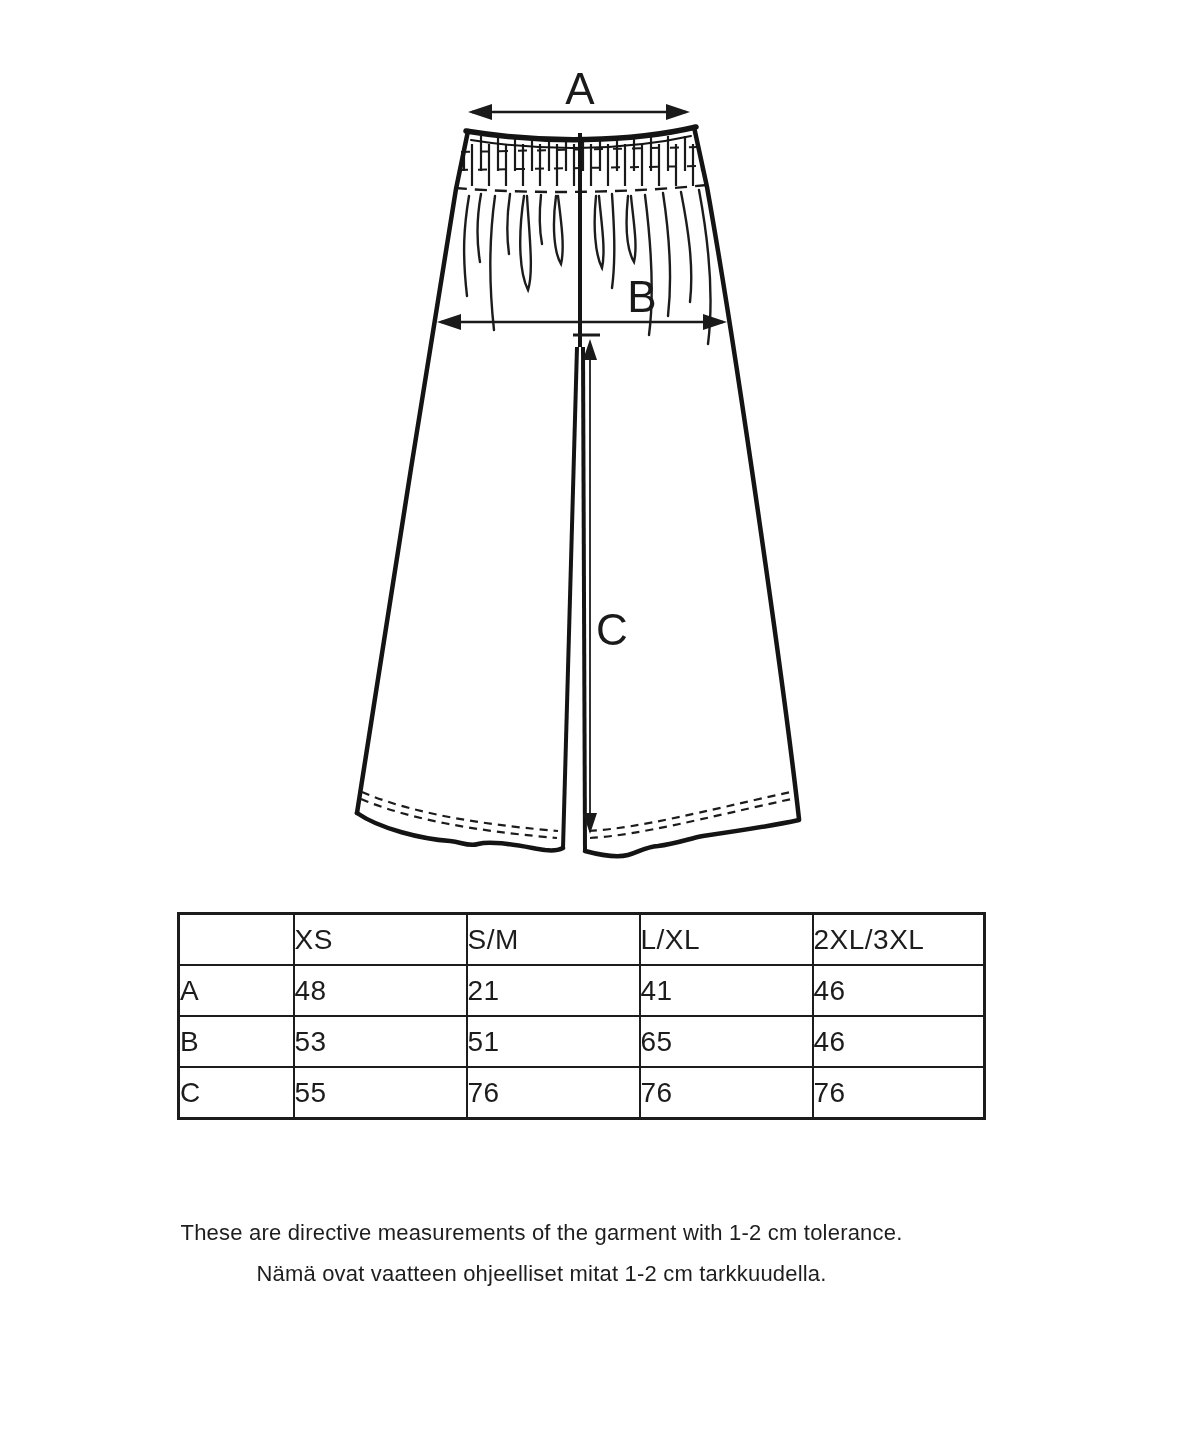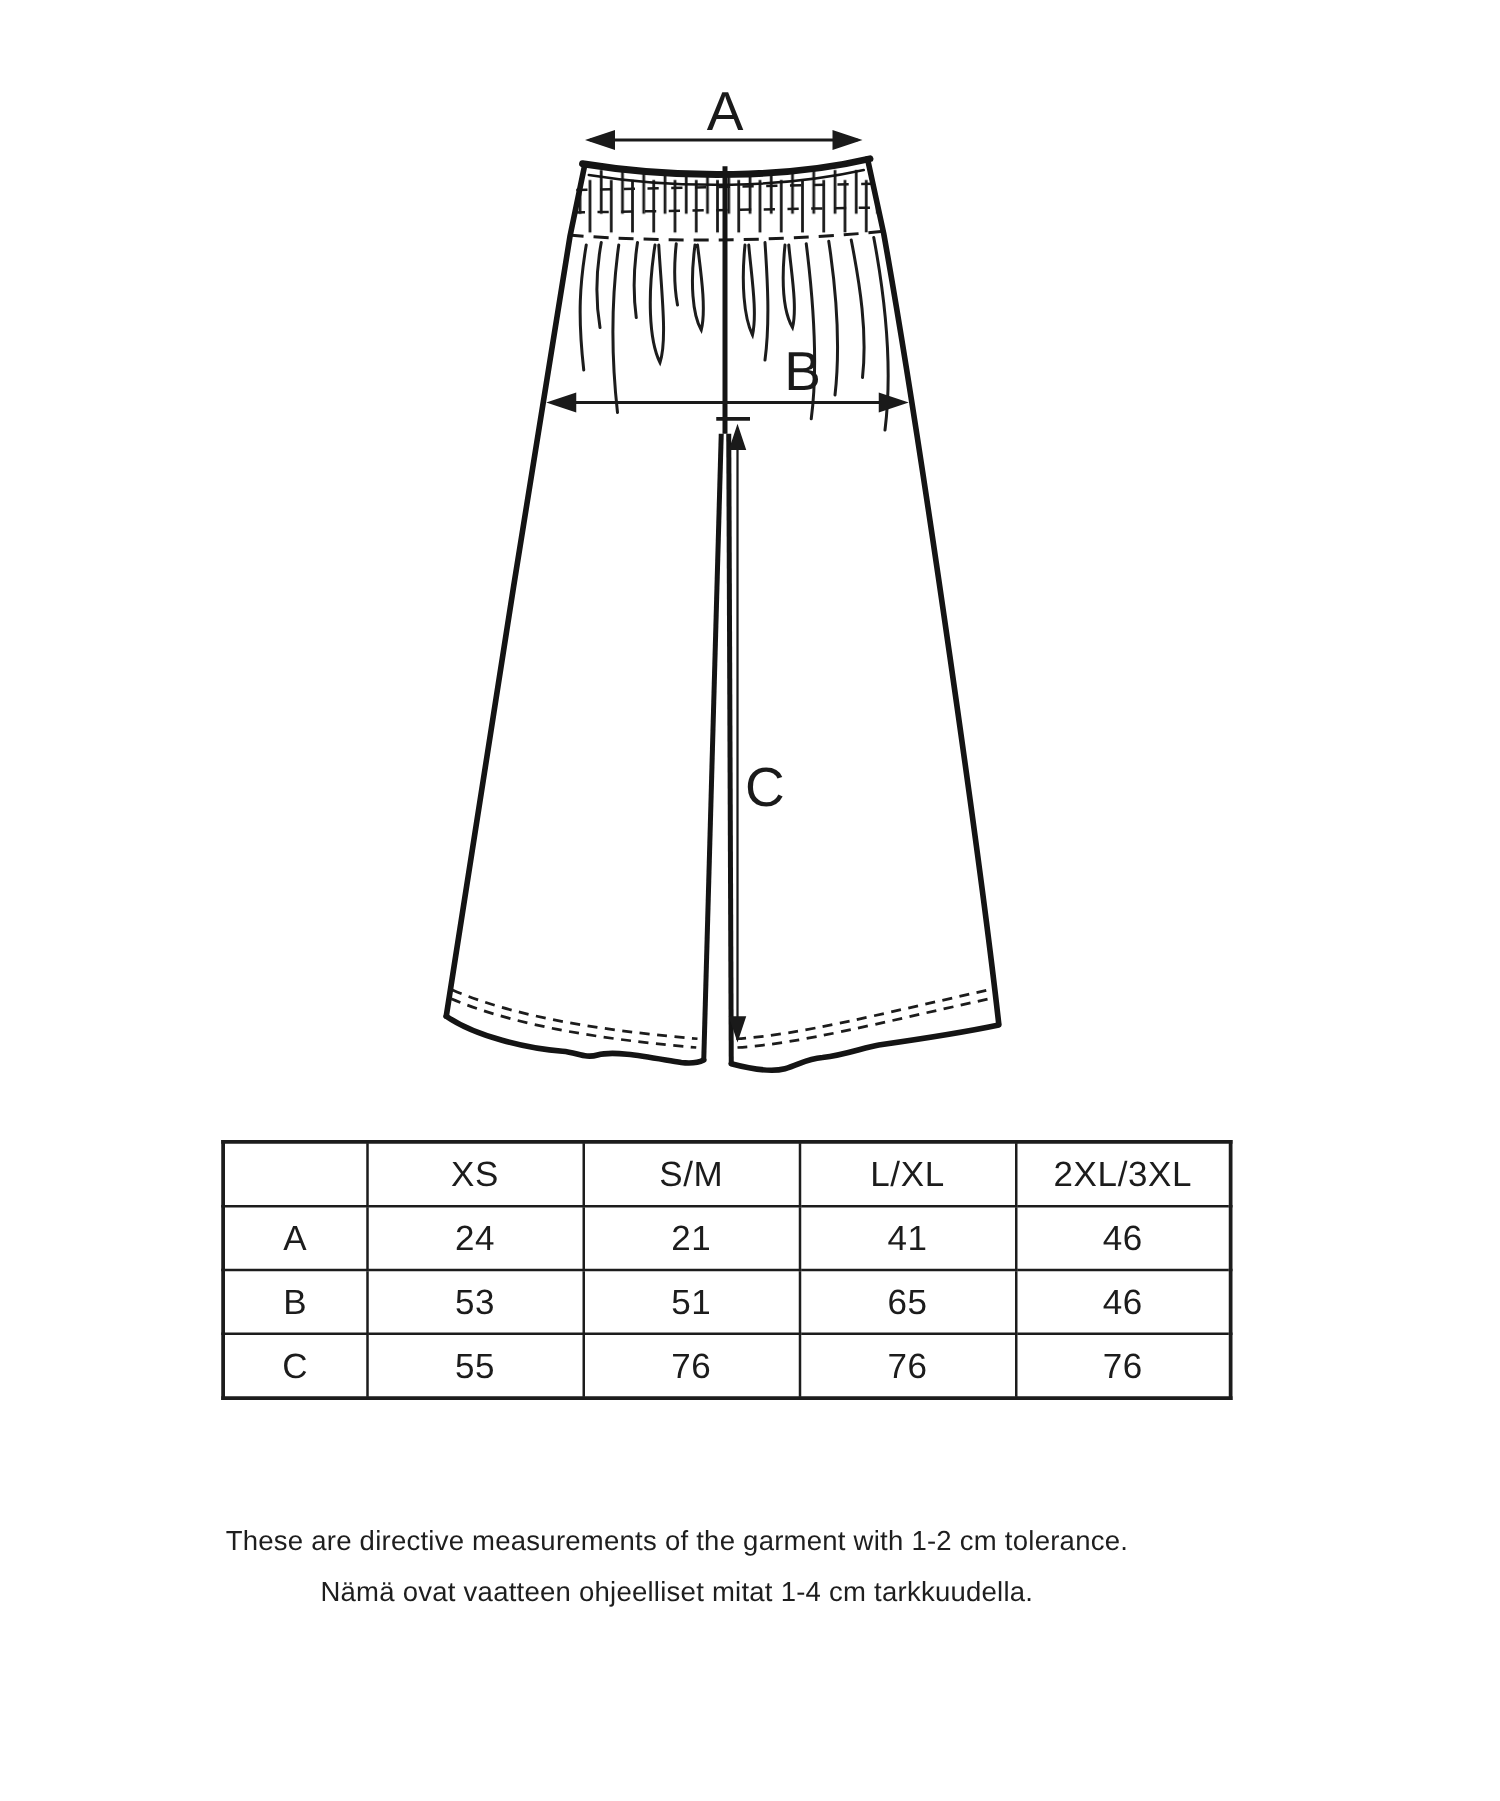--- a/index.html
+++ b/index.html
@@ -25,21 +25,21 @@
     border-collapse:collapse;
     table-layout:fixed;
     border:3px solid #1c1c1c;
     font-size:28px;
     color:#1c1c1c;
     letter-spacing:0.5px;
   }
   .size-table th,.size-table td{
     border:2.5px solid #1c1c1c;
     height:49px;
-    text-align:center;
+    text-align:left;
     vertical-align:middle;
     font-weight:normal;
     padding:0;
   }
   .notes{
     position:absolute;
     left:0;top:1220px;
     width:1083px;
     text-align:center;
     font-size:22px;
@@ -144,21 +144,21 @@
         <th></th>
         <th>XS</th>
         <th>S/M</th>
         <th>L/XL</th>
         <th>2XL/3XL</th>
       </tr>
     </thead>
     <tbody>
       <tr>
         <th>A</th>
-        <td>24</td>
+        <td>48</td>
         <td>21</td>
         <td>41</td>
         <td>46</td>
       </tr>
       <tr>
         <th>B</th>
         <td>53</td>
         <td>51</td>
         <td>65</td>
         <td>46</td>
@@ -168,16 +168,16 @@
         <td>55</td>
         <td>76</td>
         <td>76</td>
         <td>76</td>
       </tr>
     </tbody>
   </table>
 
   <div class="notes">
     <p>These are directive measurements of the garment with 1-2 cm tolerance.</p>
-    <p>Nämä ovat vaatteen ohjeelliset mitat 1-4 cm tarkkuudella.</p>
+    <p>Nämä ovat vaatteen ohjeelliset mitat 1-2 cm tarkkuudella.</p>
   </div>
 
 </div>
 
 </body></html>

